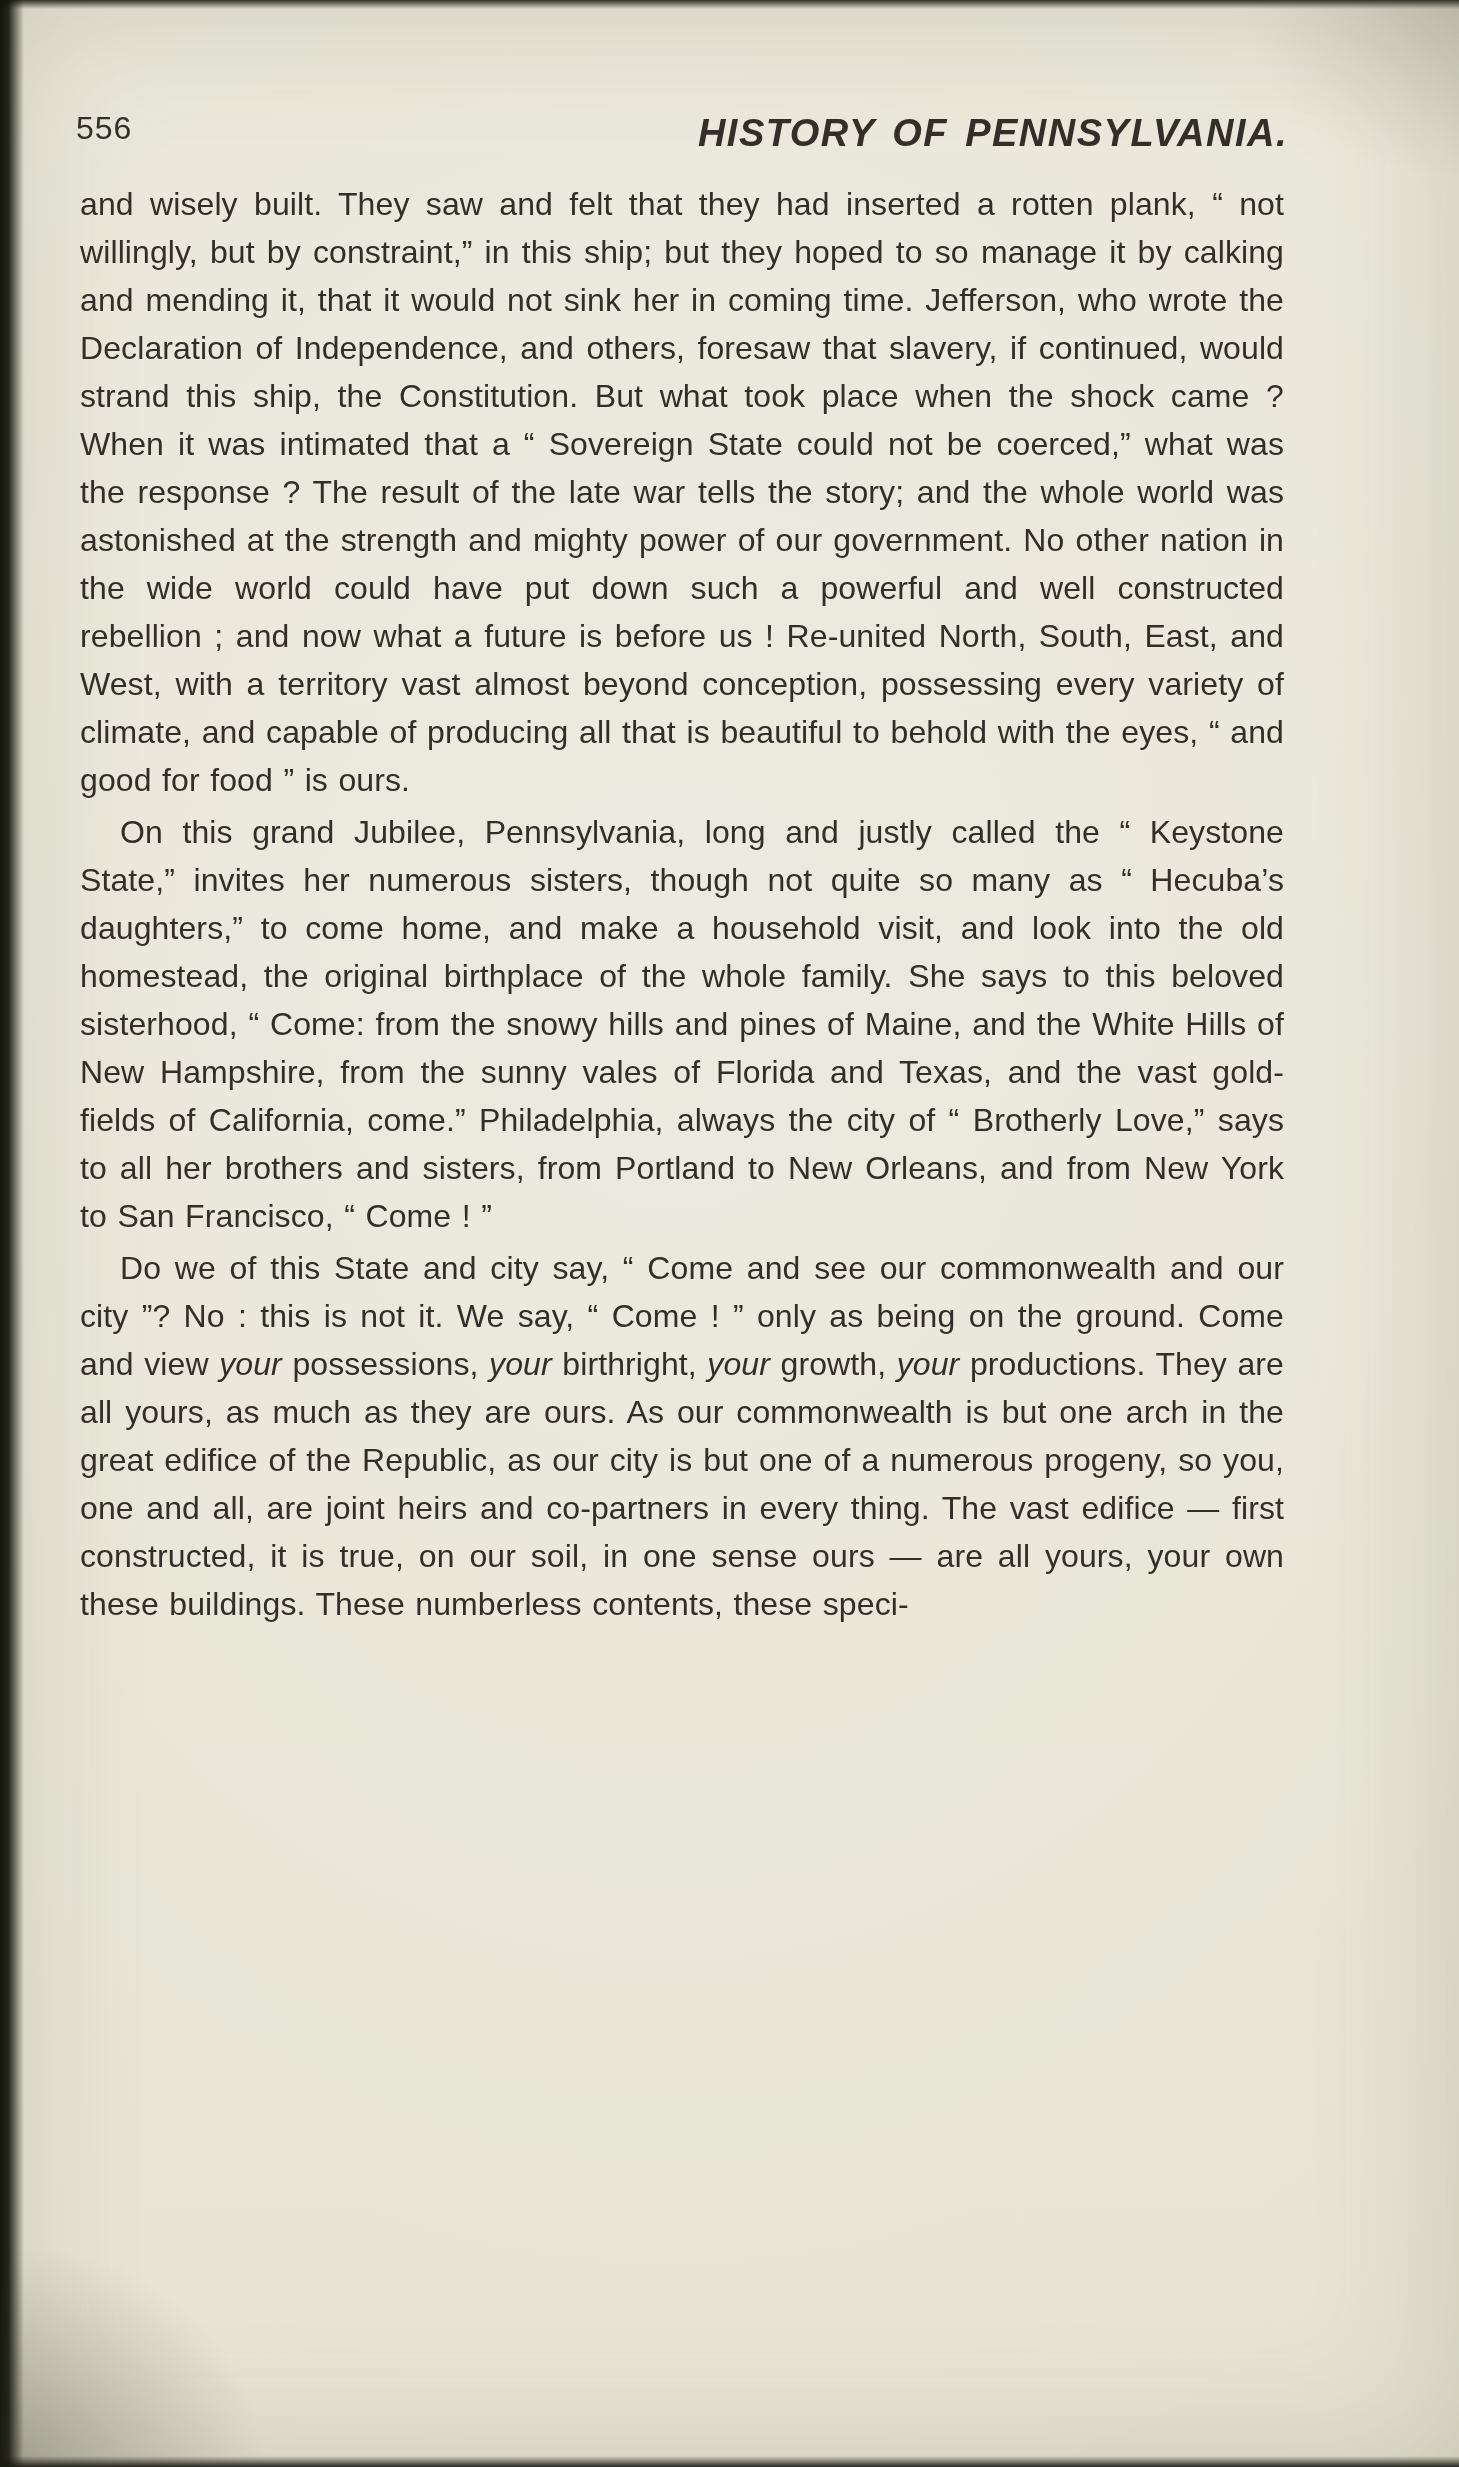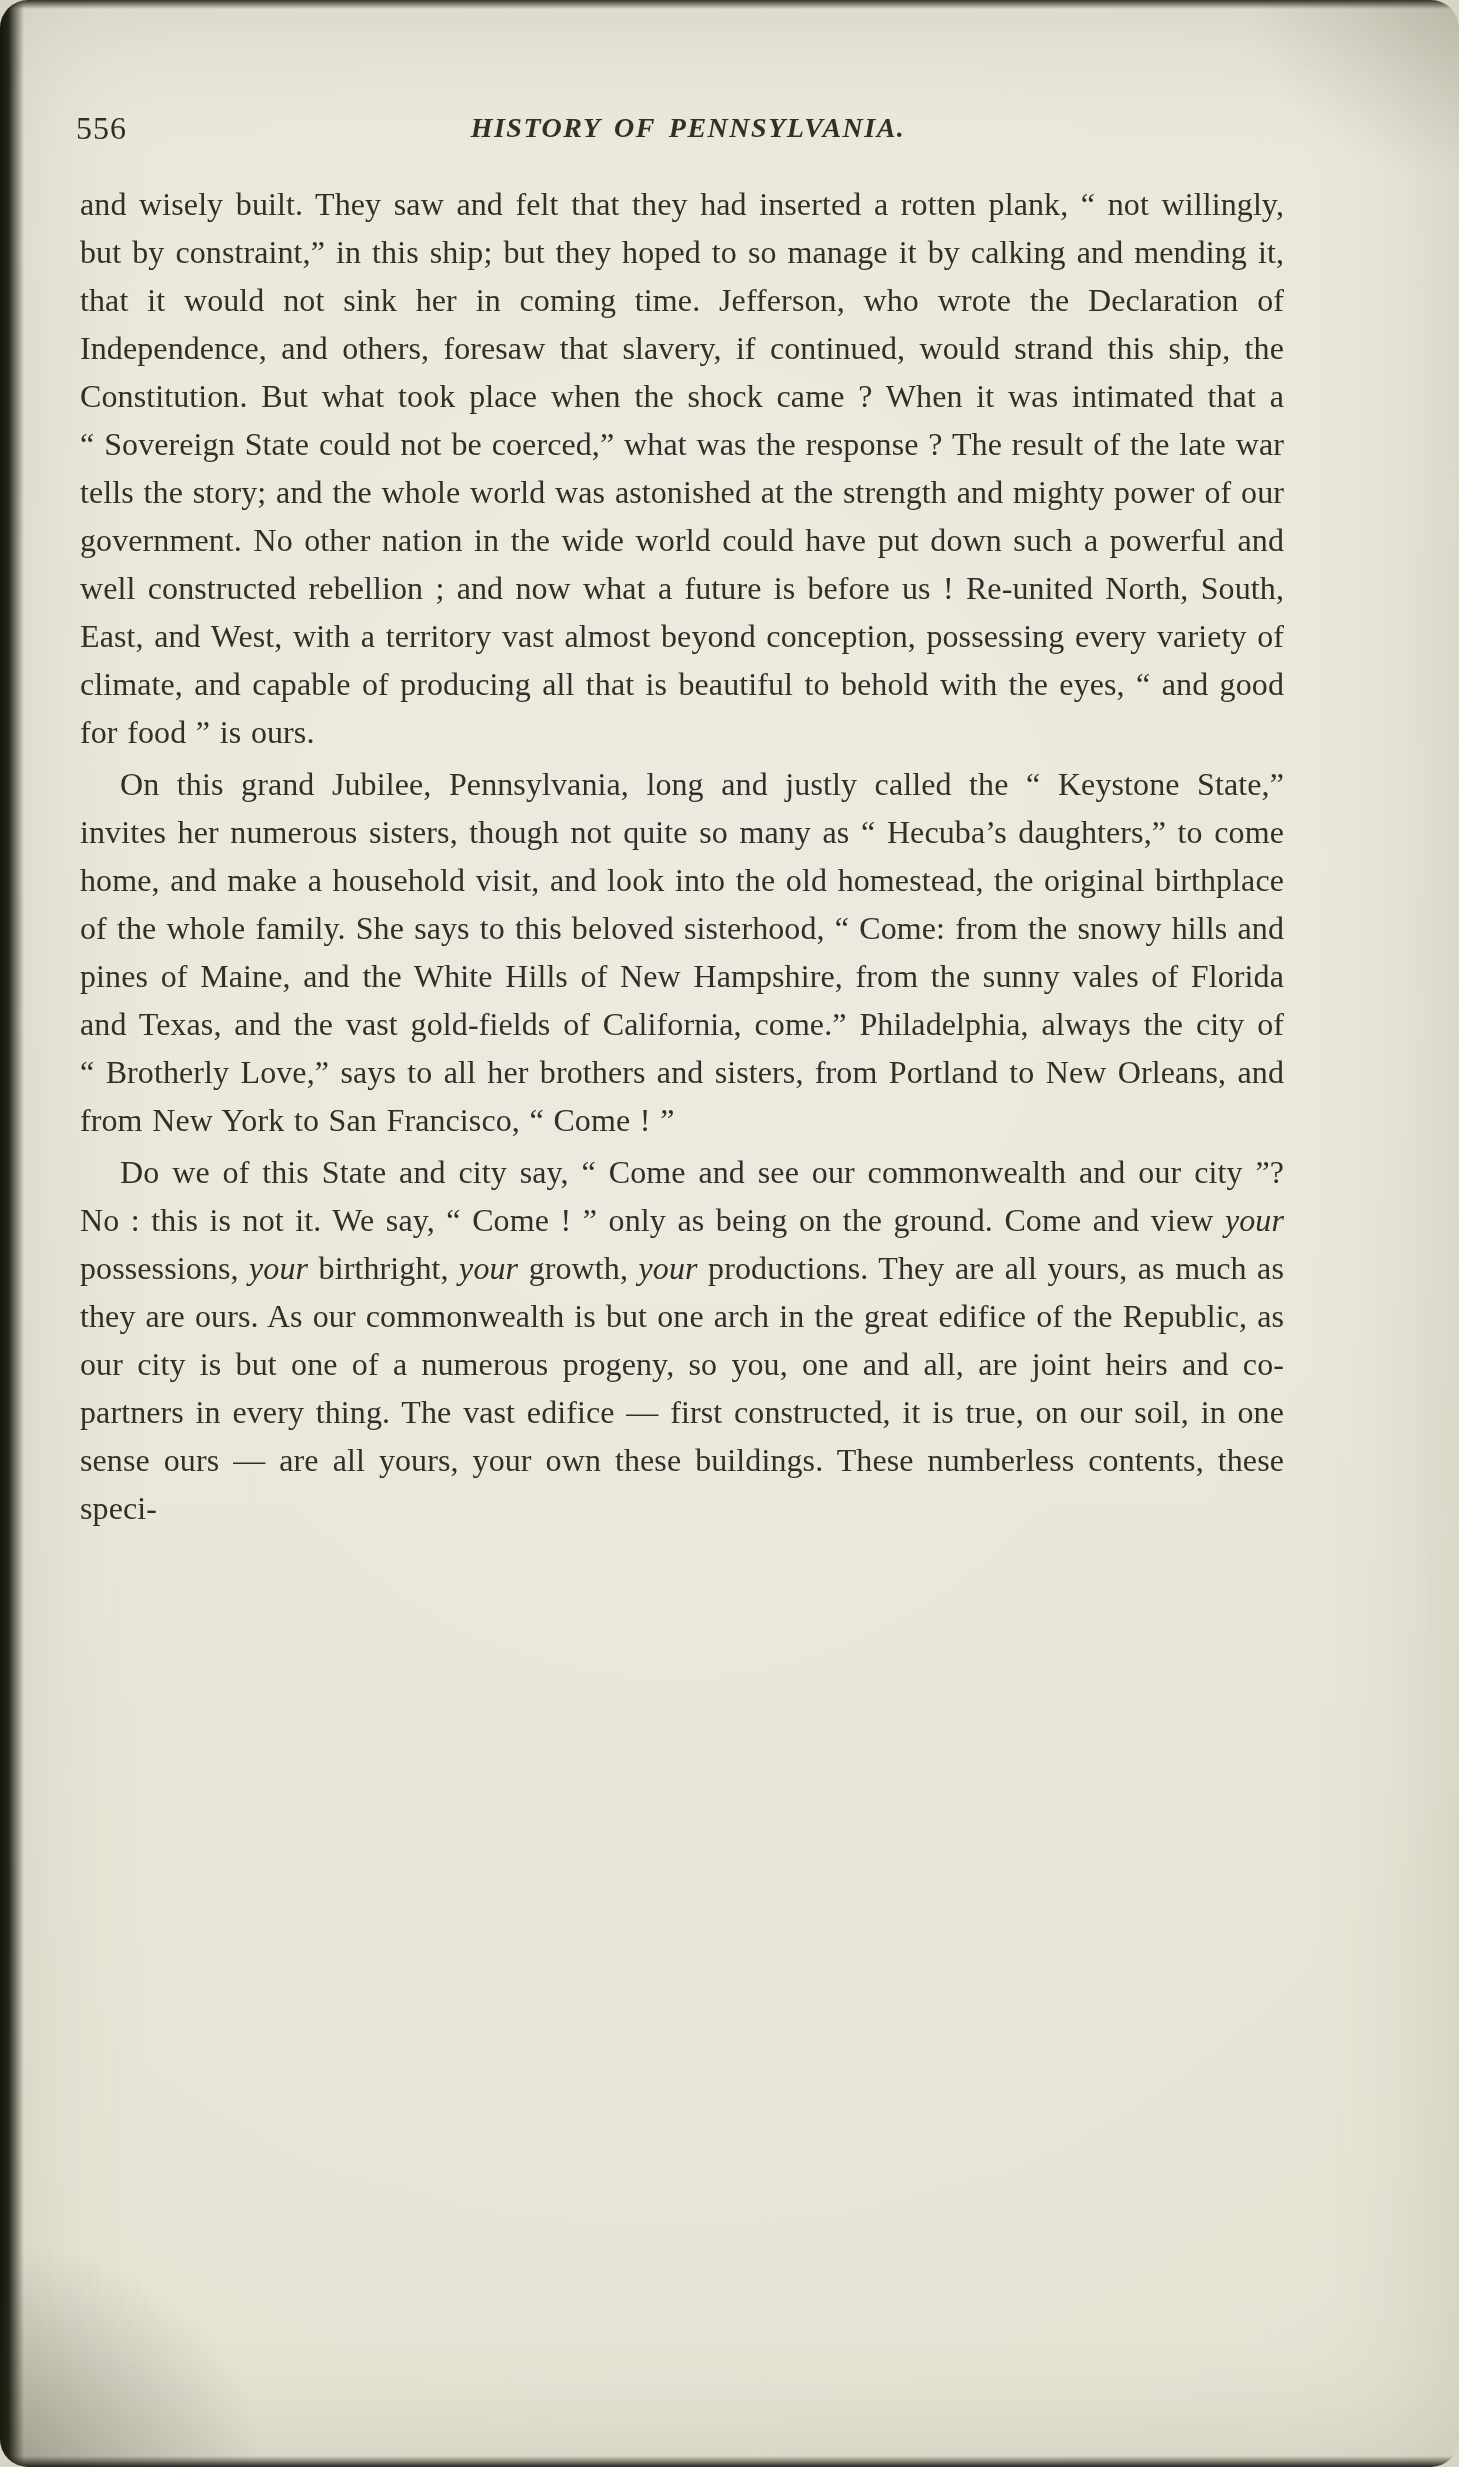--- a/index.html
+++ b/index.html
@@ -10,23 +10,22 @@
   .page {
     position: relative;
     width: 1459px;
     height: 2467px;
     margin: 0 auto;
     background:
       radial-gradient(ellipse 130% 95% at 46% 40%, rgba(255,255,255,0.22), rgba(0,0,0,0) 72%),
       linear-gradient(#e9e6d8, #e6e3d3);
     box-shadow: inset 0 0 140px rgba(95,90,62,0.22);
     overflow: hidden;
-    font-family: Liberation Serif, serif;
+    font-family: Liberation Sans, sans-serif;
     color: #332f28;
-    border-radius: 28px;
   }
   
   .edge-left {
     position: absolute;
     left: 0; top: 0; bottom: 0;
     width: 24px;
     background: linear-gradient(to right, #13150d 0%, #24261a 35%, rgba(36,38,26,0) 100%);
   }
   .edge-top {
     position: absolute;
@@ -68,24 +67,24 @@
     position: absolute;
     left: 0;
     top: 4px;
     font-size: 32px;
     letter-spacing: 1px;
   }
   .running-title {
     position: absolute;
     left: 12px; right: 0;
     top: 6px;
-    text-align: center;
+    text-align: right;
     font-style: italic;
     font-weight: 700;
-    font-size: 28px;
+    font-size: 38px;
     letter-spacing: 1.5px;
     word-spacing: 5px;
   }
 
   .body-text p.para {
     margin: 4px;
     text-align: justify;
     font-size: 32px;
     line-height: 48px;
     letter-spacing: 0.1px;

